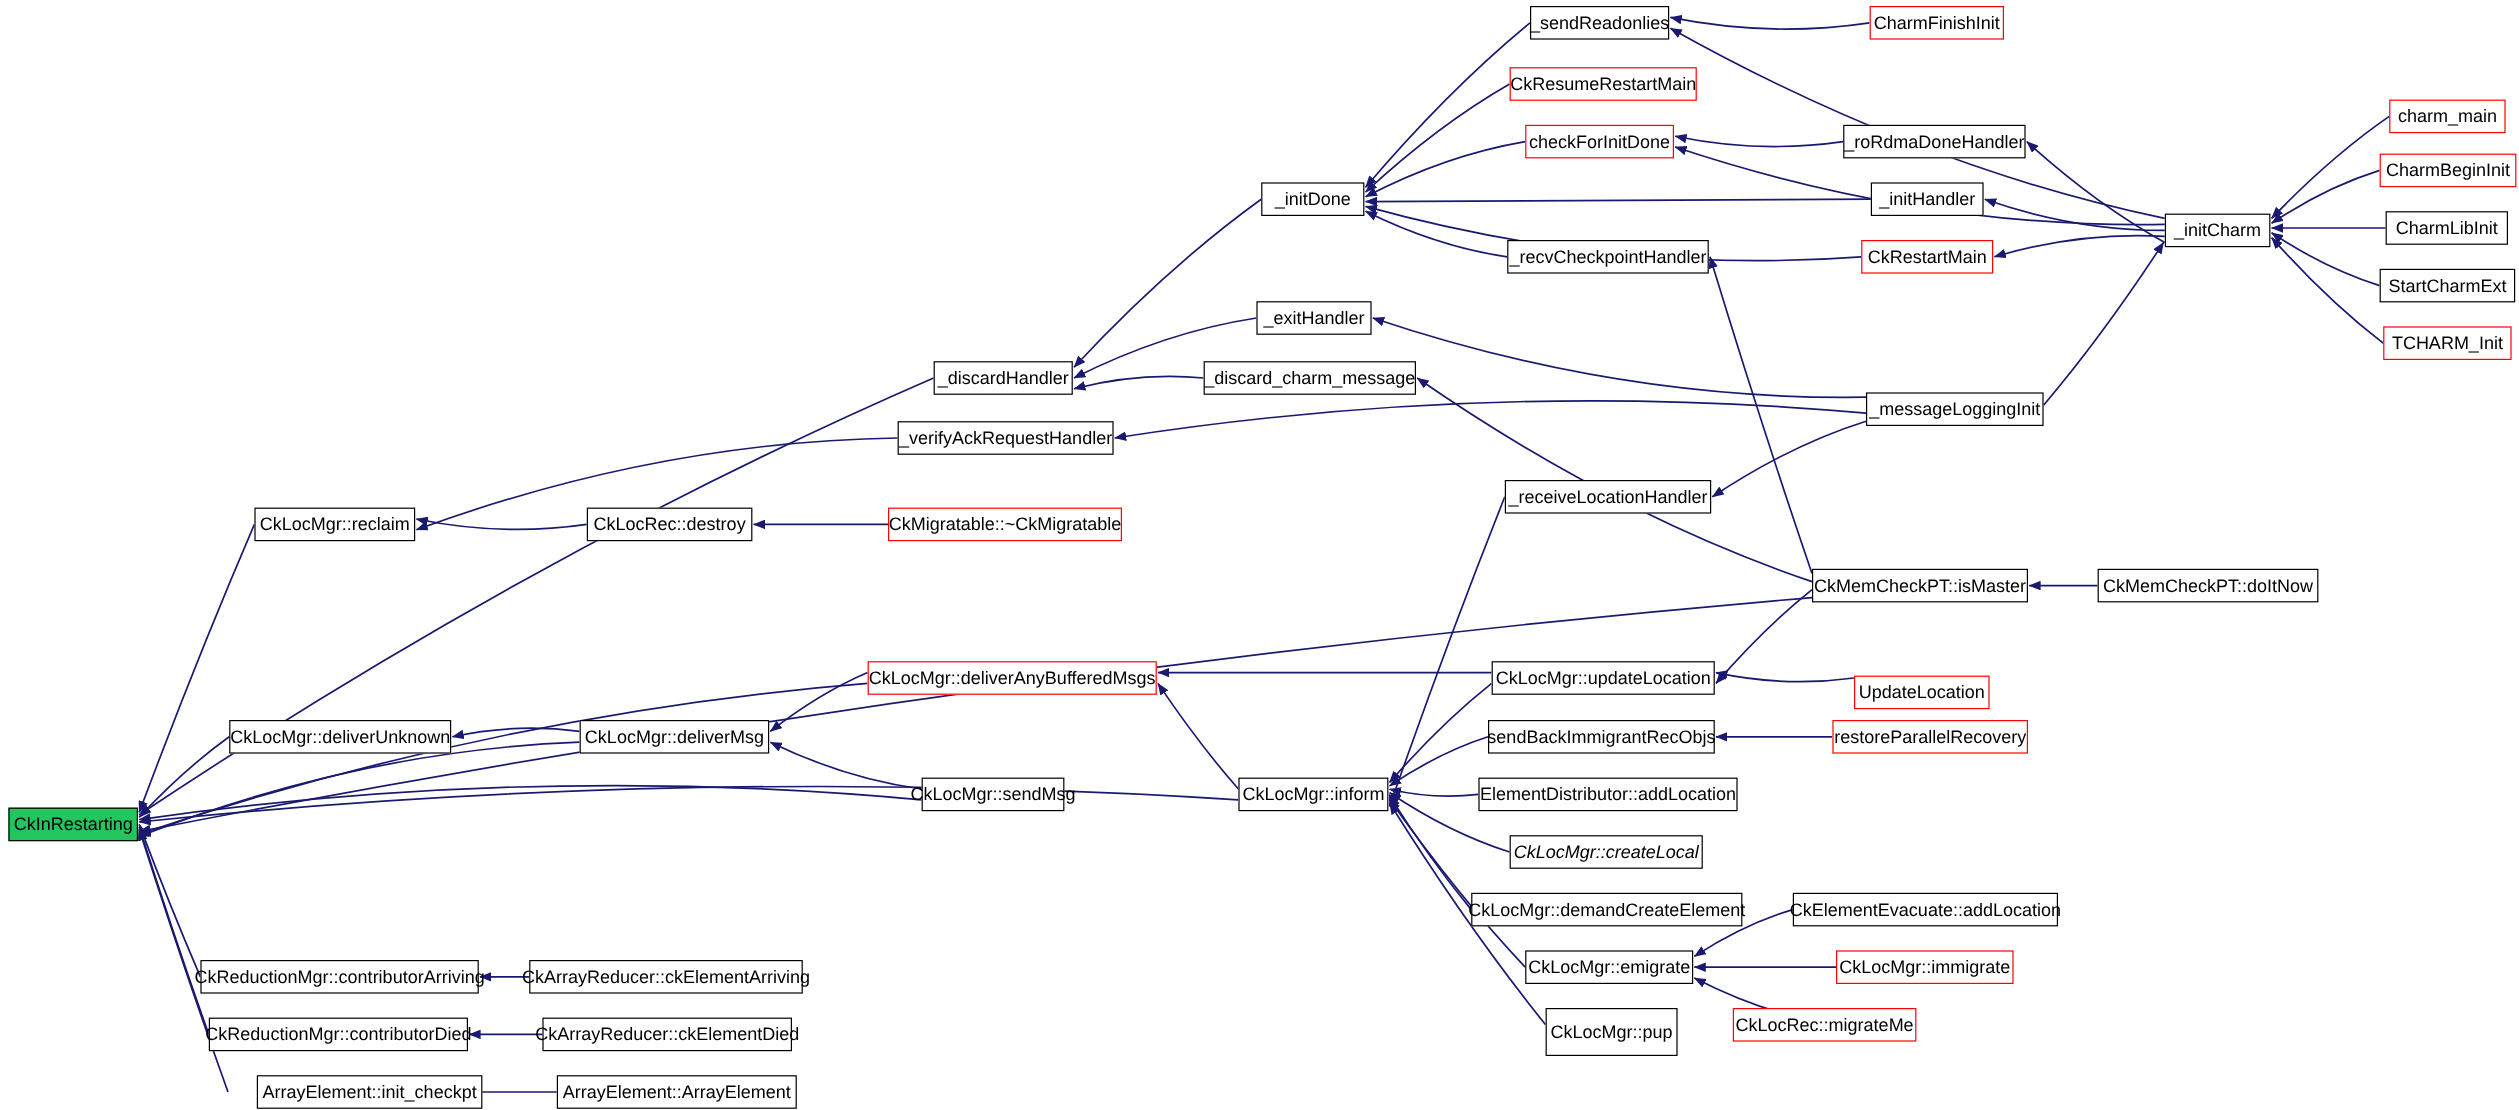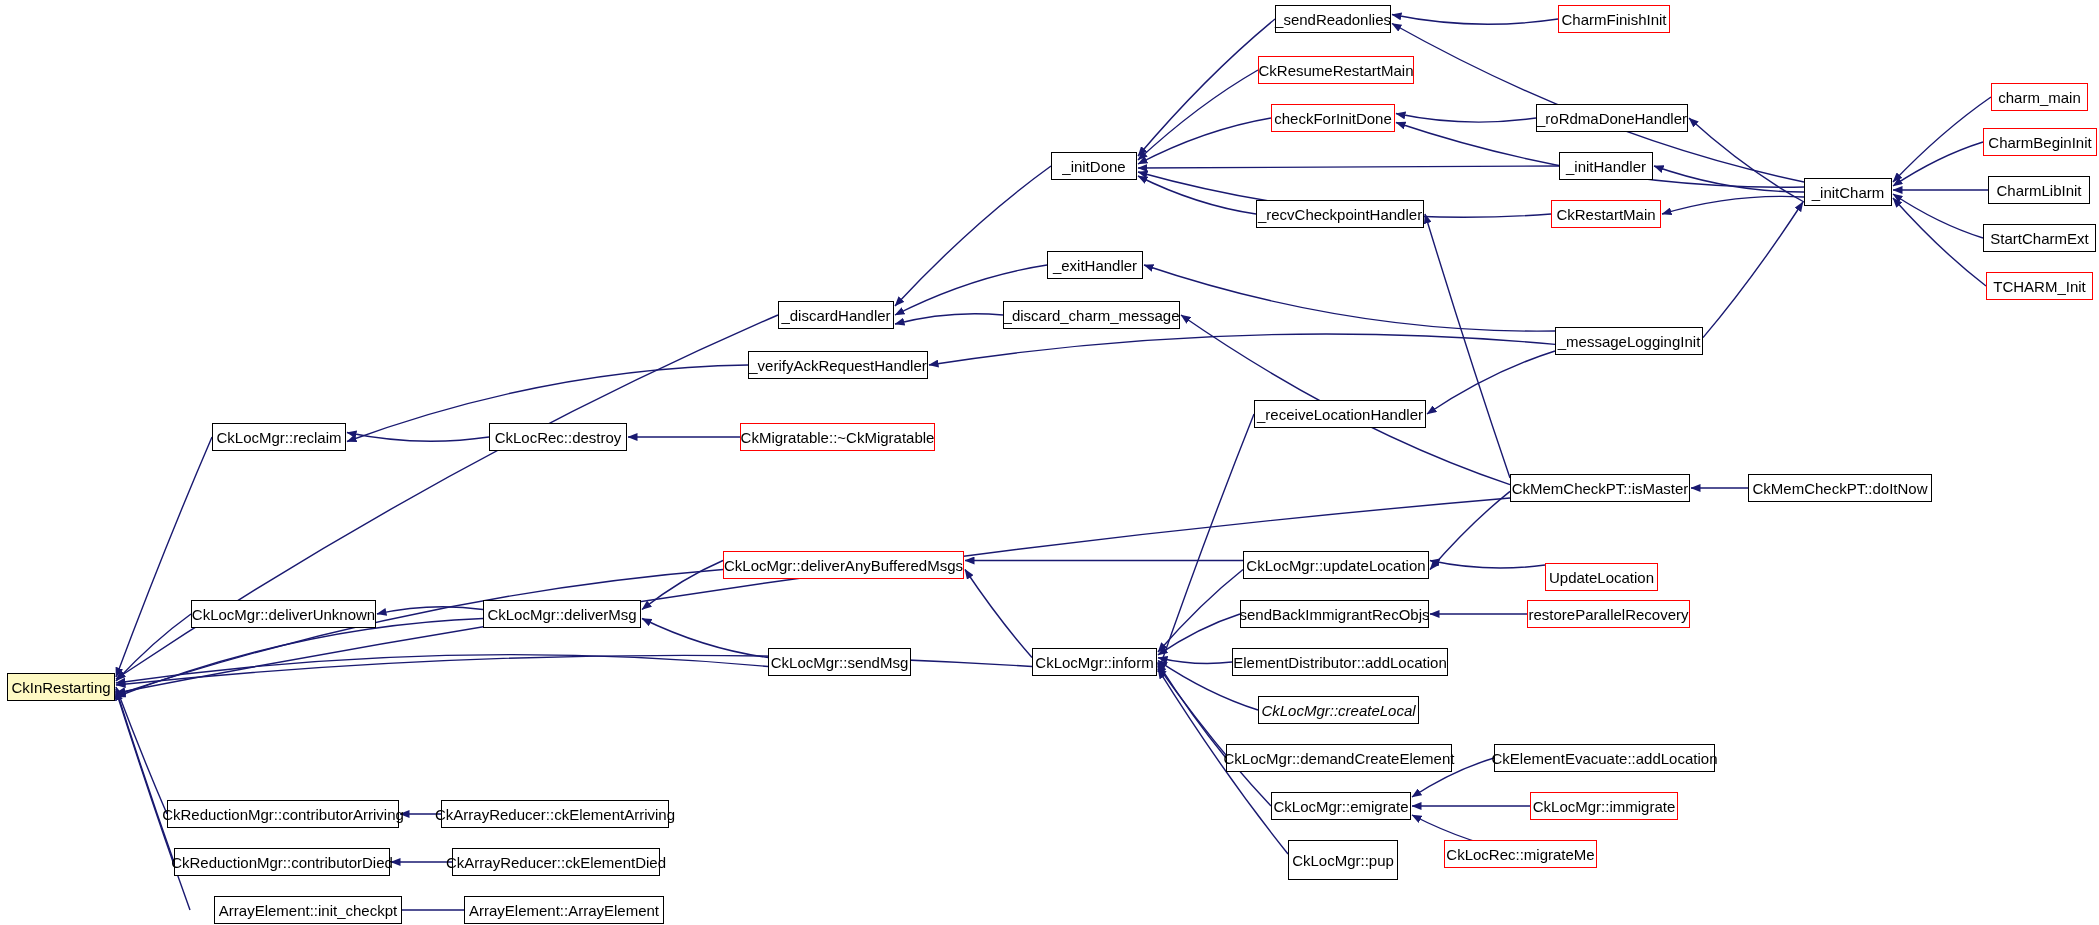--- a/index.html
+++ b/index.html
@@ -3,21 +3,21 @@
 <meta charset="utf-8">
 <style>
   html,body{margin:0;padding:0;background:#ffffff;}
   body{font-family:"Liberation Sans", sans-serif;}
   #graph-root{position:relative;width:2099px;height:925px;background:#ffffff;overflow:hidden;}
   svg#edges{position:absolute;left:0;top:0;width:2099px;height:925px;}
   .node{position:absolute;box-sizing:border-box;border:1px solid #000000;background:#ffffff;
         display:flex;align-items:center;justify-content:center;white-space:nowrap;
         font-size:15px;color:#000000;line-height:1;padding:0 6px;}
   .node.red{border-color:#ff0000;}
-  .node.current{background:#fef9c3;border-color:#000000;}
+  .node.current{background:#22c55e;border-color:#000000;}
   .node span{display:block;}
 </style>
 </head>
 <body>
 
 <div id="graph-root">
   <svg id="edges" viewBox="0 0 2099 925">
     <defs>
       <marker id="arrowhead" markerWidth="10" markerHeight="8" refX="9.5" refY="4" orient="auto" markerUnits="userSpaceOnUse">
         <polygon points="0,0 10,4 0,8" fill="#191970"></polygon>
@@ -186,21 +186,21 @@
       </div>
       <div class="node" style="left: 483px; top: 600px; width: 158px; height: 28px;">
         <span>CkLocMgr::deliverMsg</span>
       </div>
       <div class="node" style="left: 1240px; top: 600px; width: 189px; height: 28px;">
         <span>sendBackImmigrantRecObjs</span>
       </div>
       <div class="node red" style="left: 1527px; top: 600px; width: 163px; height: 28px;">
         <span>restoreParallelRecovery</span>
       </div>
-      <div class="node" style="left: 768px; top: 648px; width: 143px; height: 28px;">
+      <div class="node" style="left: 768px; top: 648px; width: 119px; height: 28px;">
         <span>CkLocMgr::sendMsg</span>
       </div>
       <div class="node" style="left: 1032px; top: 648px; width: 125px; height: 28px;">
         <span>CkLocMgr::inform</span>
       </div>
       <div class="node" style="left: 1232px; top: 648px; width: 216px; height: 28px;">
         <span>ElementDistributor::addLocation</span>
       </div>
       <div class="node" style="left: 1258px; top: 696px; width: 161px; height: 28px; font-style: italic;">
         <span>CkLocMgr::createLocal</span>

